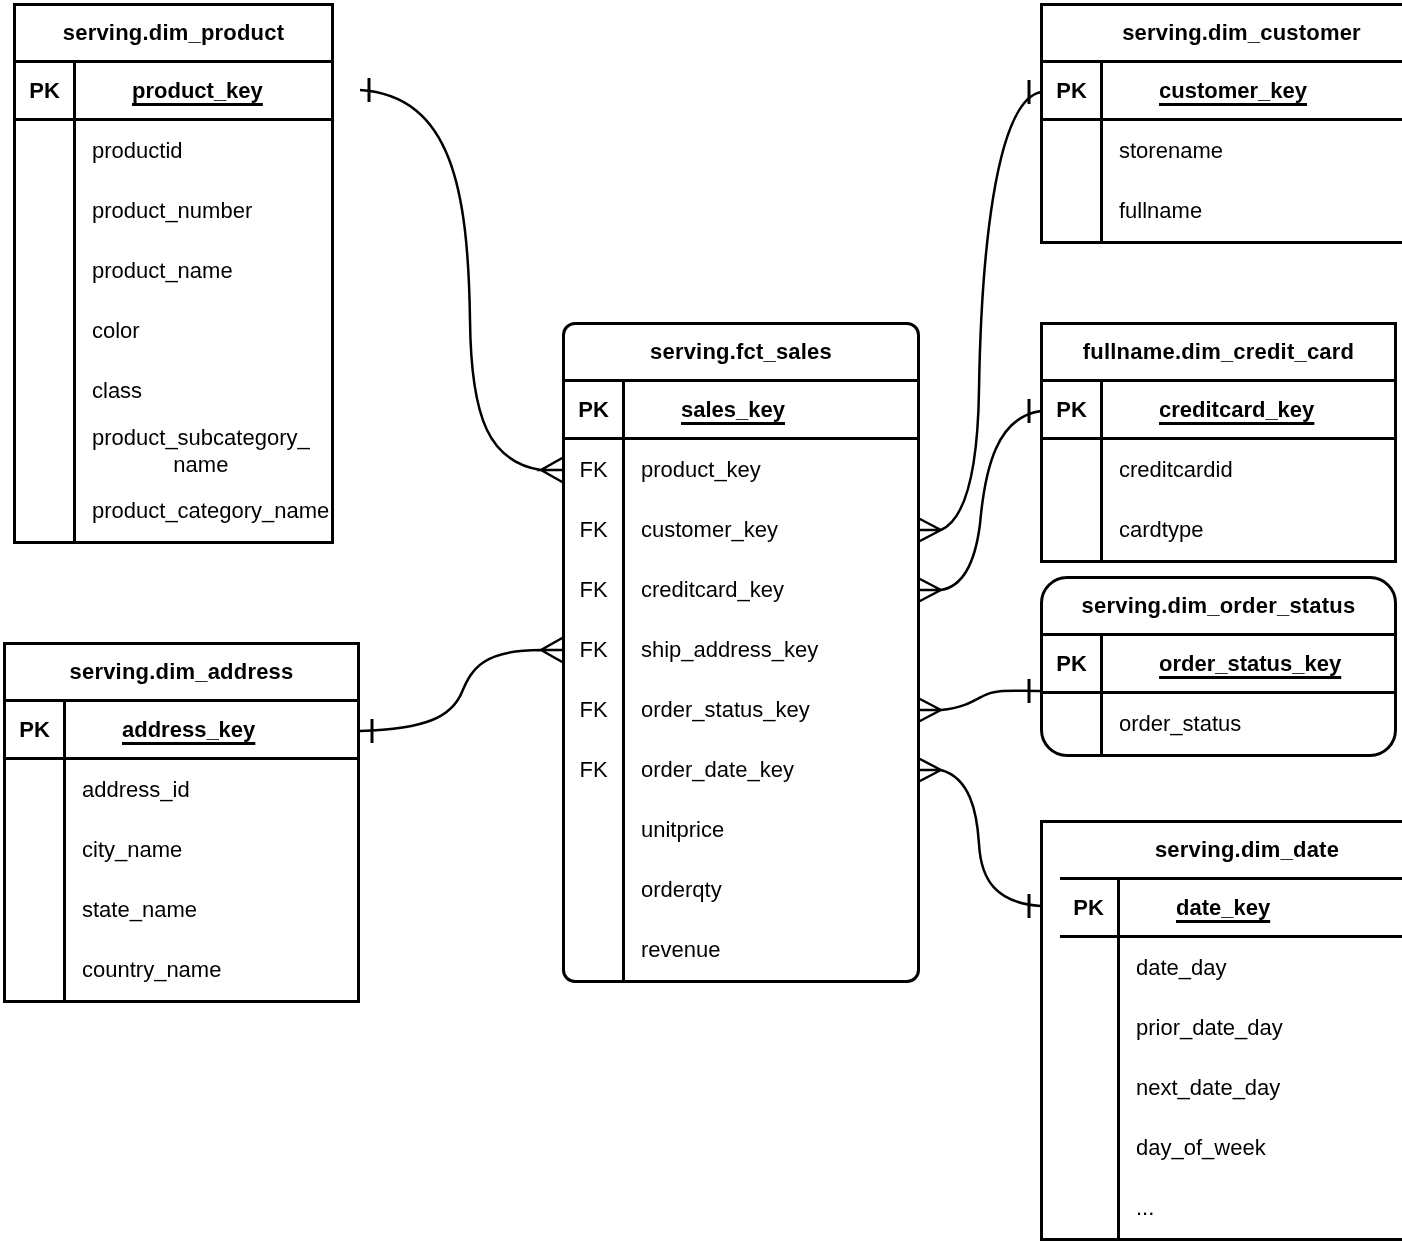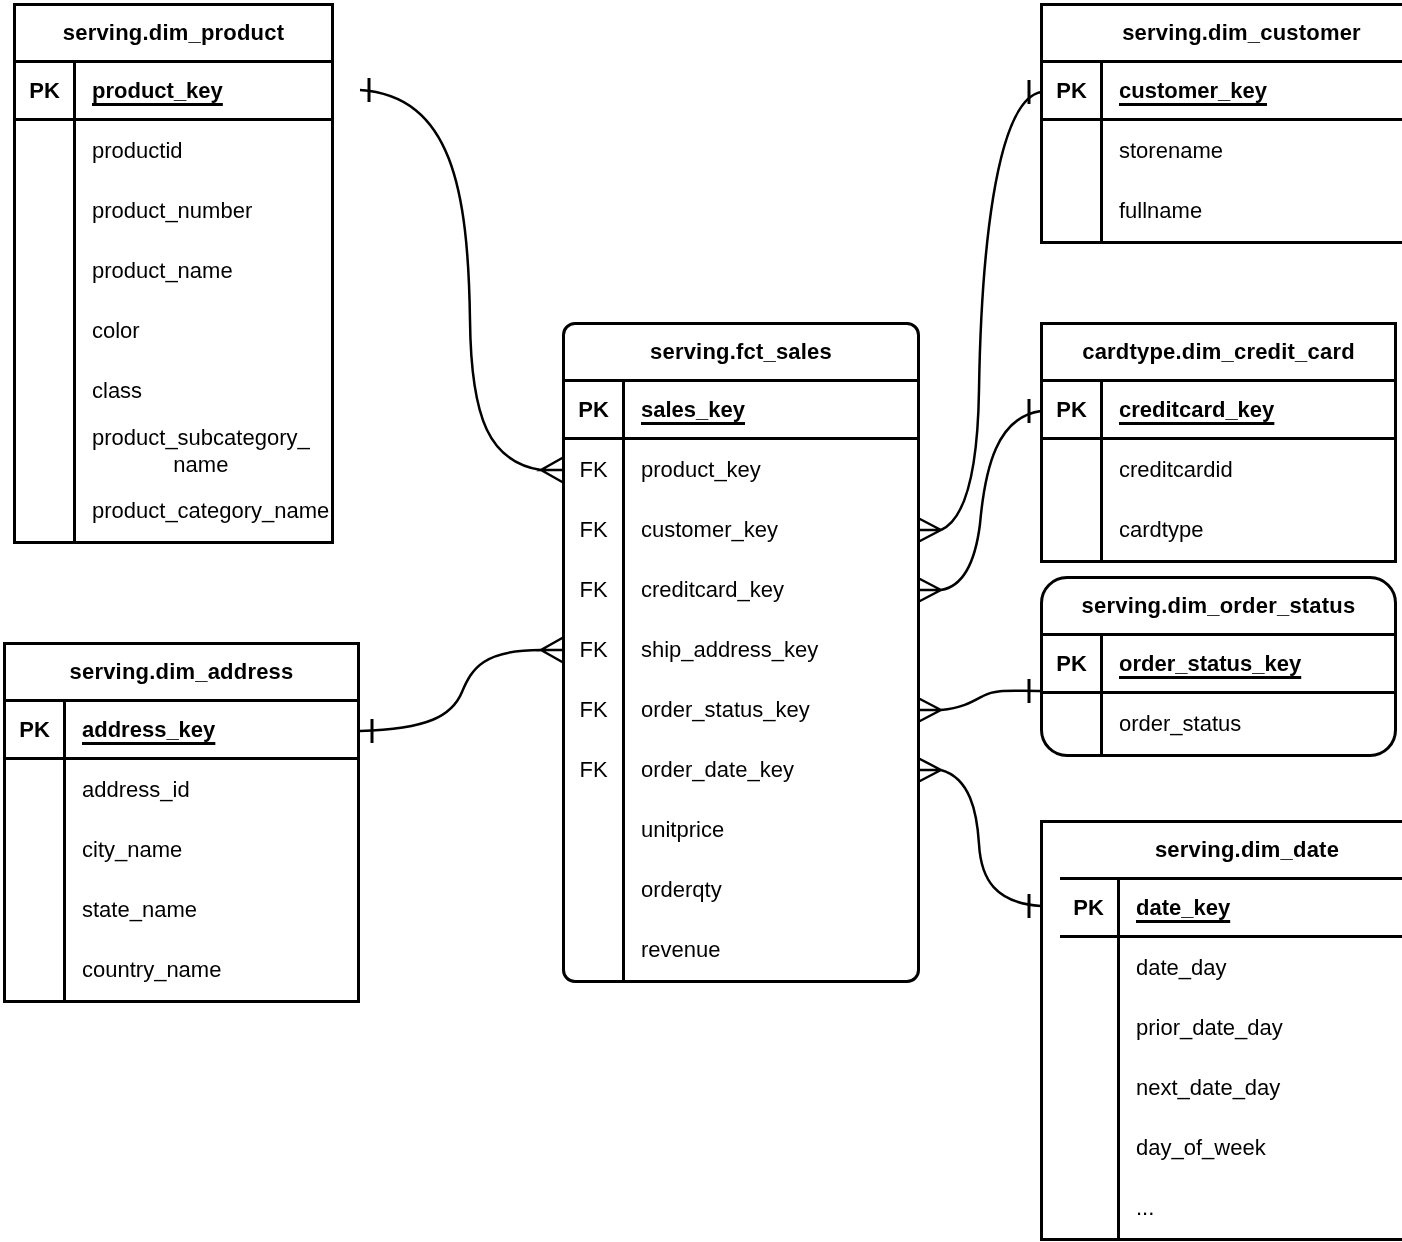--- a/index.html
+++ b/index.html
@@ -13,21 +13,21 @@
   svg.rels { position:absolute; left:0; top:0; z-index:1; }
   .etable {
     position:absolute; z-index:2; box-sizing:border-box;
     background:#ffffff; border:3px solid #000000;
   }
   .ehead {
     height:54px; border-bottom:3px solid #000000;
     display:flex; align-items:center; justify-content:center;
     font-weight:bold; font-size:22px; letter-spacing:0.2px;
   }
-  .pkrow { height:55px; border-bottom:3px solid #000000; display:flex; }
+  .pkrow { height:55px; border-bottom:3px solid #000000; display:flex;gap:40px; }
   .trow  { height:60px; display:flex;text-align:center; }
   .kcell {
     flex:0 0 57px; width:57px; border-right:3px solid #000000;
     display:flex; align-items:center; justify-content:center;
     font-size:22px;
   }
   .pkrow .kcell { font-weight:bold; }
   .fcell {
     flex:1 1 auto; display:flex; align-items:center;
     padding-left:16px; font-size:22px; white-space:pre-line; line-height:1.25;
@@ -192,21 +192,21 @@
       <div class="kcell"></div>
       <div class="fcell">storename</div>
     </div>
     <div class="trow">
       <div class="kcell"></div>
       <div class="fcell">fullname</div>
     </div>
   </div>
 
   <div class="etable" style="left:1040px; top:322px; width:357px;">
-    <div class="ehead">cardtype.dim_credit_card</div>
+    <div class="ehead">fullname.dim_credit_card</div>
     <div class="pkrow">
       <div class="kcell">PK</div>
       <div class="fcell pkfield">creditcard_key</div>
     </div>
     <div class="trow">
       <div class="kcell"></div>
       <div class="fcell">creditcardid</div>
     </div>
     <div class="trow">
       <div class="kcell"></div>

